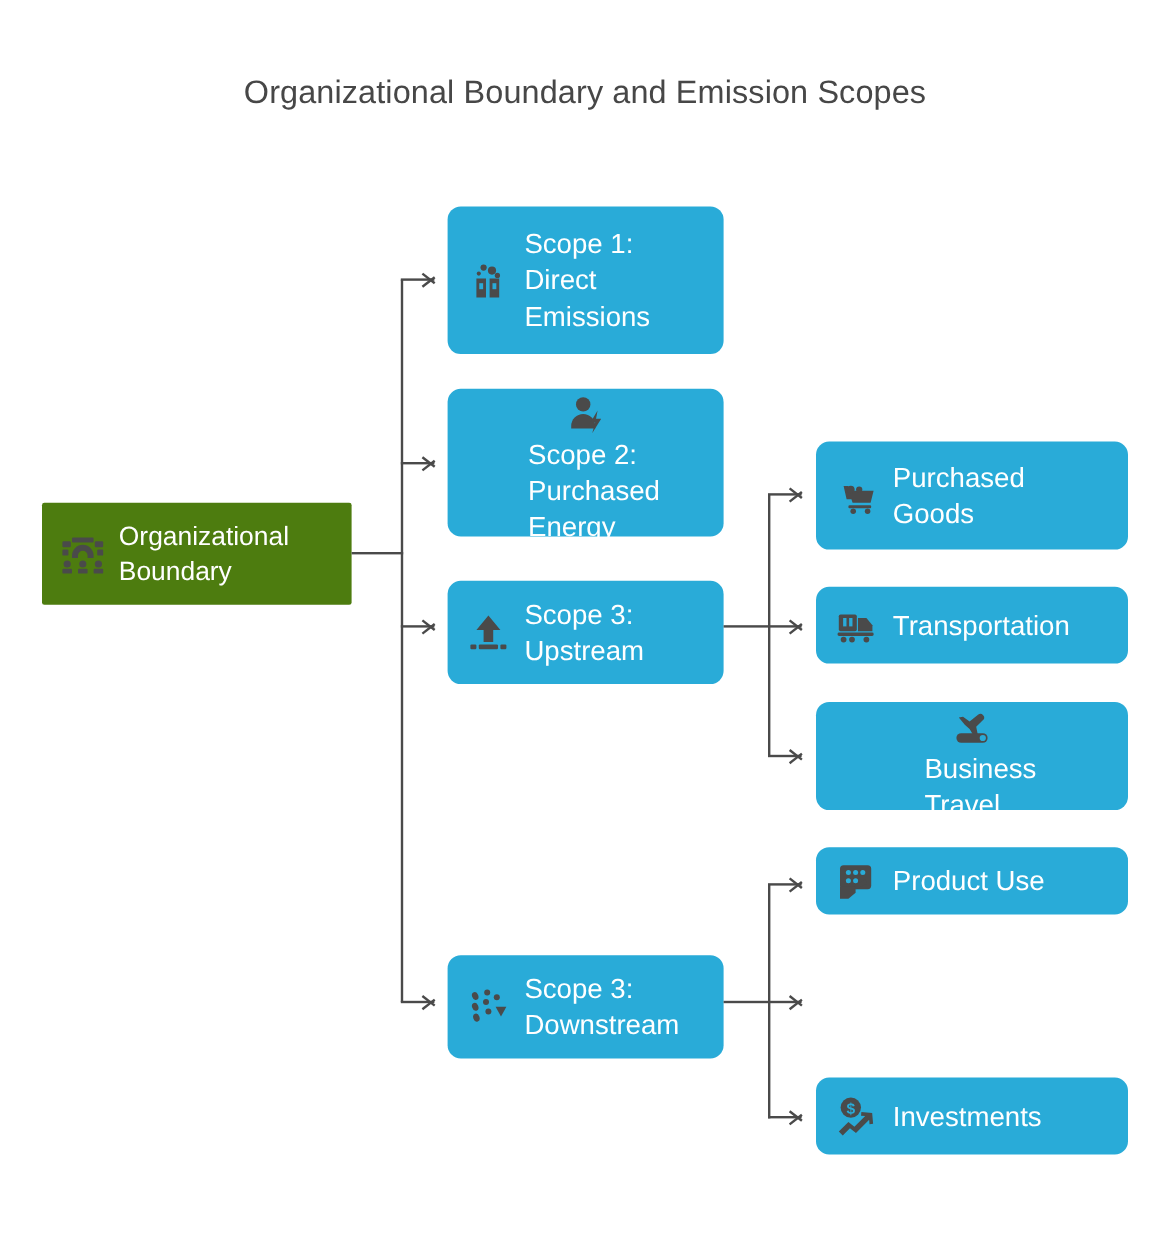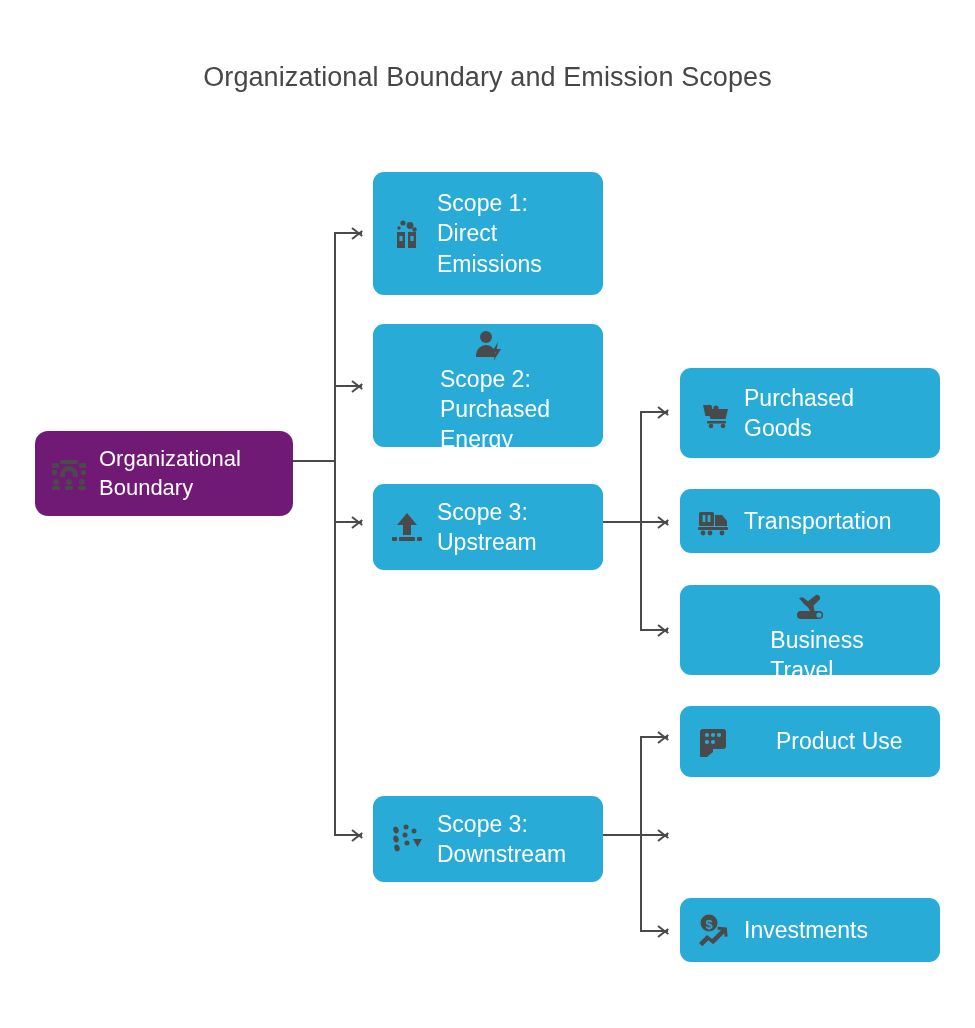--- a/index.html
+++ b/index.html
@@ -49,23 +49,22 @@
     margin-right: 10px;
   }
   .node .ico svg { display:block; }
   .node .lbl {
     font-size: 23px;
     line-height: 1.31;
     font-weight: 400;
     white-space: pre-line;
   }
   .node.root {
-    background: #701a75;
-    border-radius: 13px;
-    margin-top: 12px;
+    background: #4d7c0f;
+    border-radius: 2px;
   }
   .node.root .lbl { font-size: 22px; }
   .node.scope { background: #29abd8; }
   .node.leaf  { background: #29abd8; }
 
   
   .ln {
     position: absolute;
     background: #4a4a4a;
   }
@@ -276,21 +275,21 @@
           <path d="M9 16 l-5 -6 l3.5 -0.8 l5.5 4 l7 -5.5 a3 3 0 0 1 4 4.6 l-5.5 5.3 l1.5 7.5 l-3 1 l-4 -6.5z"></path>
           <rect x="2" y="23" width="26" height="8" rx="4"></rect>
           <circle cx="24" cy="27" r="2.6" fill="#29abd8"></circle>
         </g>
       </svg>
     </span>
     <span class="lbl">Business
 Travel</span>
   </div>
 
-  <div class="node leaf" style="left:680px; top:706px; width:260px; height:71px;gap:32px;">
+  <div class="node leaf" style="left:680px; top:706px; width:260px; height:56px;">
     <span class="ico">
       <svg width="34" height="34" viewBox="0 0 34 34">
         <g fill="#4a4a4a">
           <rect x="3" y="4" width="26" height="20" rx="3"></rect>
           <circle cx="10" cy="10" r="2.1" fill="#29abd8"></circle>
           <circle cx="16" cy="10" r="2.1" fill="#29abd8"></circle>
           <circle cx="22" cy="10" r="2.1" fill="#29abd8"></circle>
           <circle cx="10" cy="17" r="2.1" fill="#29abd8"></circle>
           <circle cx="16" cy="17" r="2.1" fill="#29abd8"></circle>
           <path d="M3 22 l13 0 l0 5 l-6 5 l-7 0z"></path>

